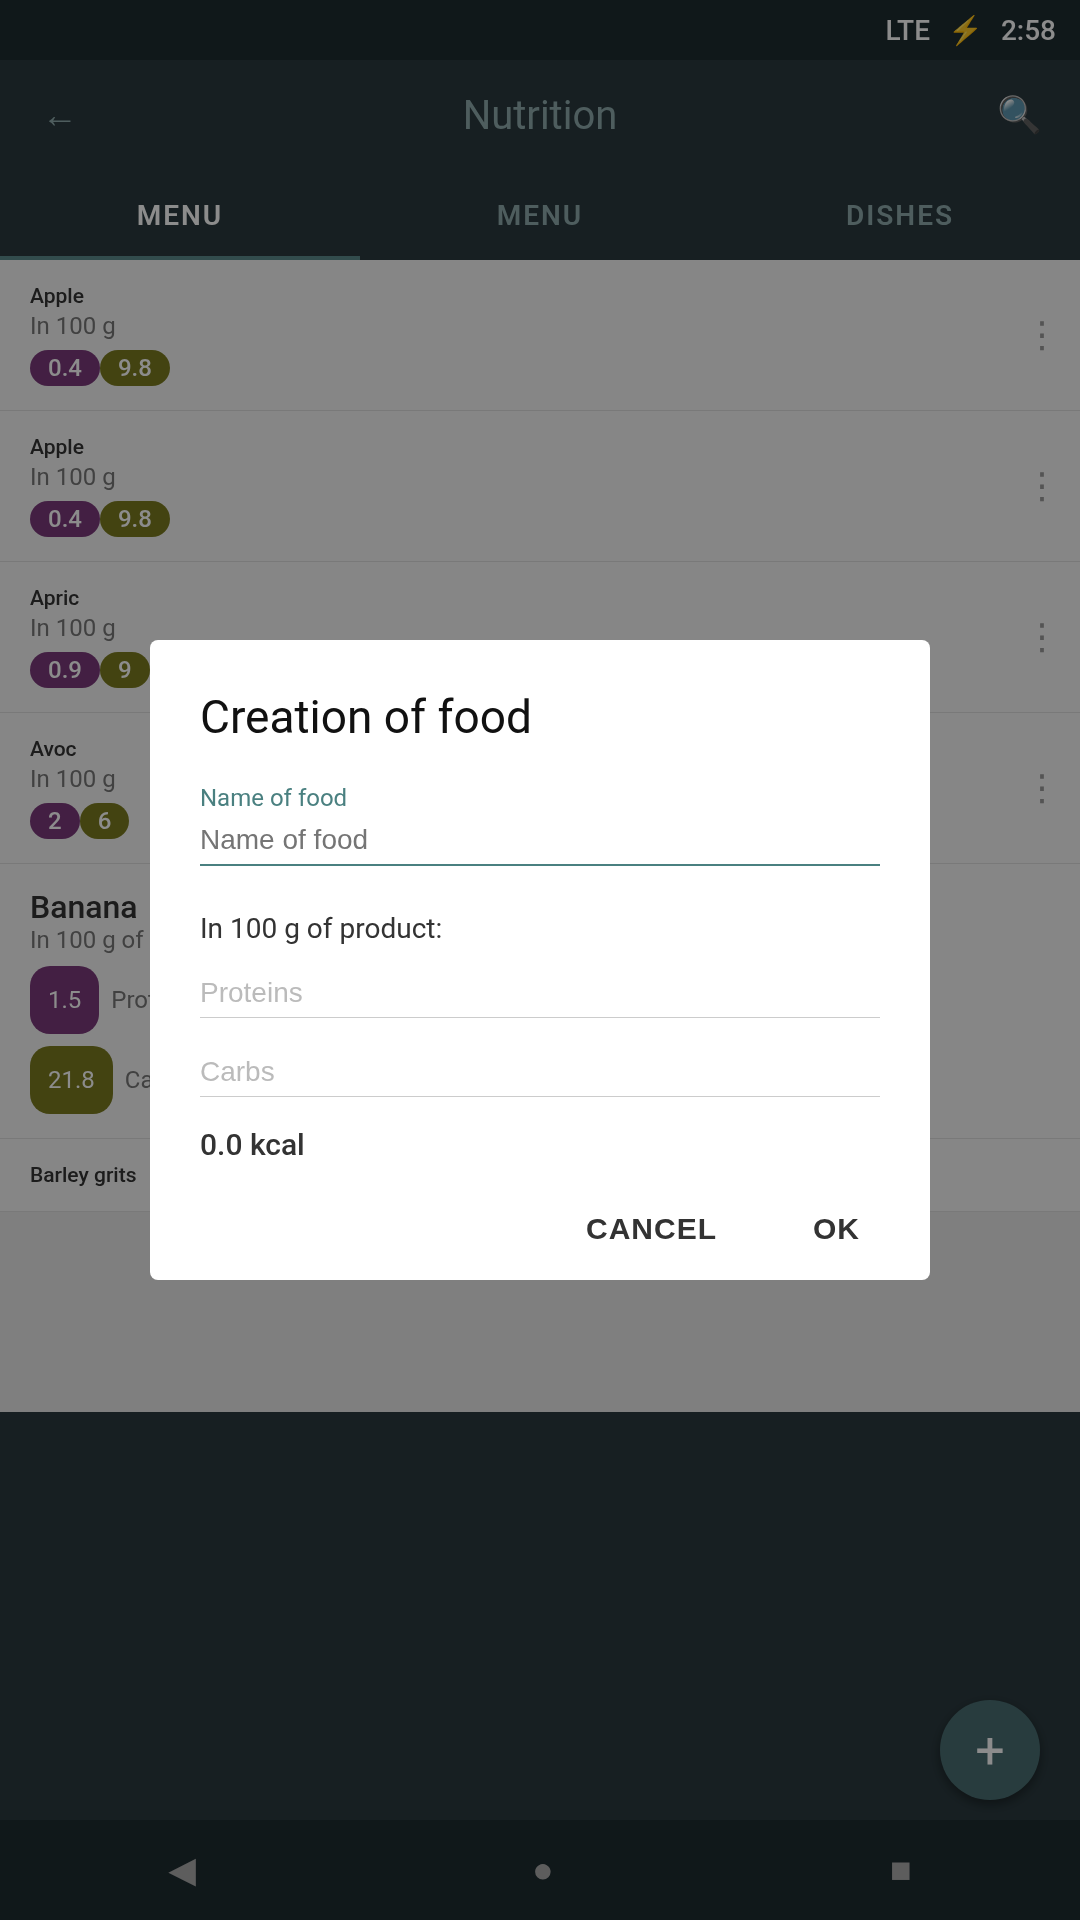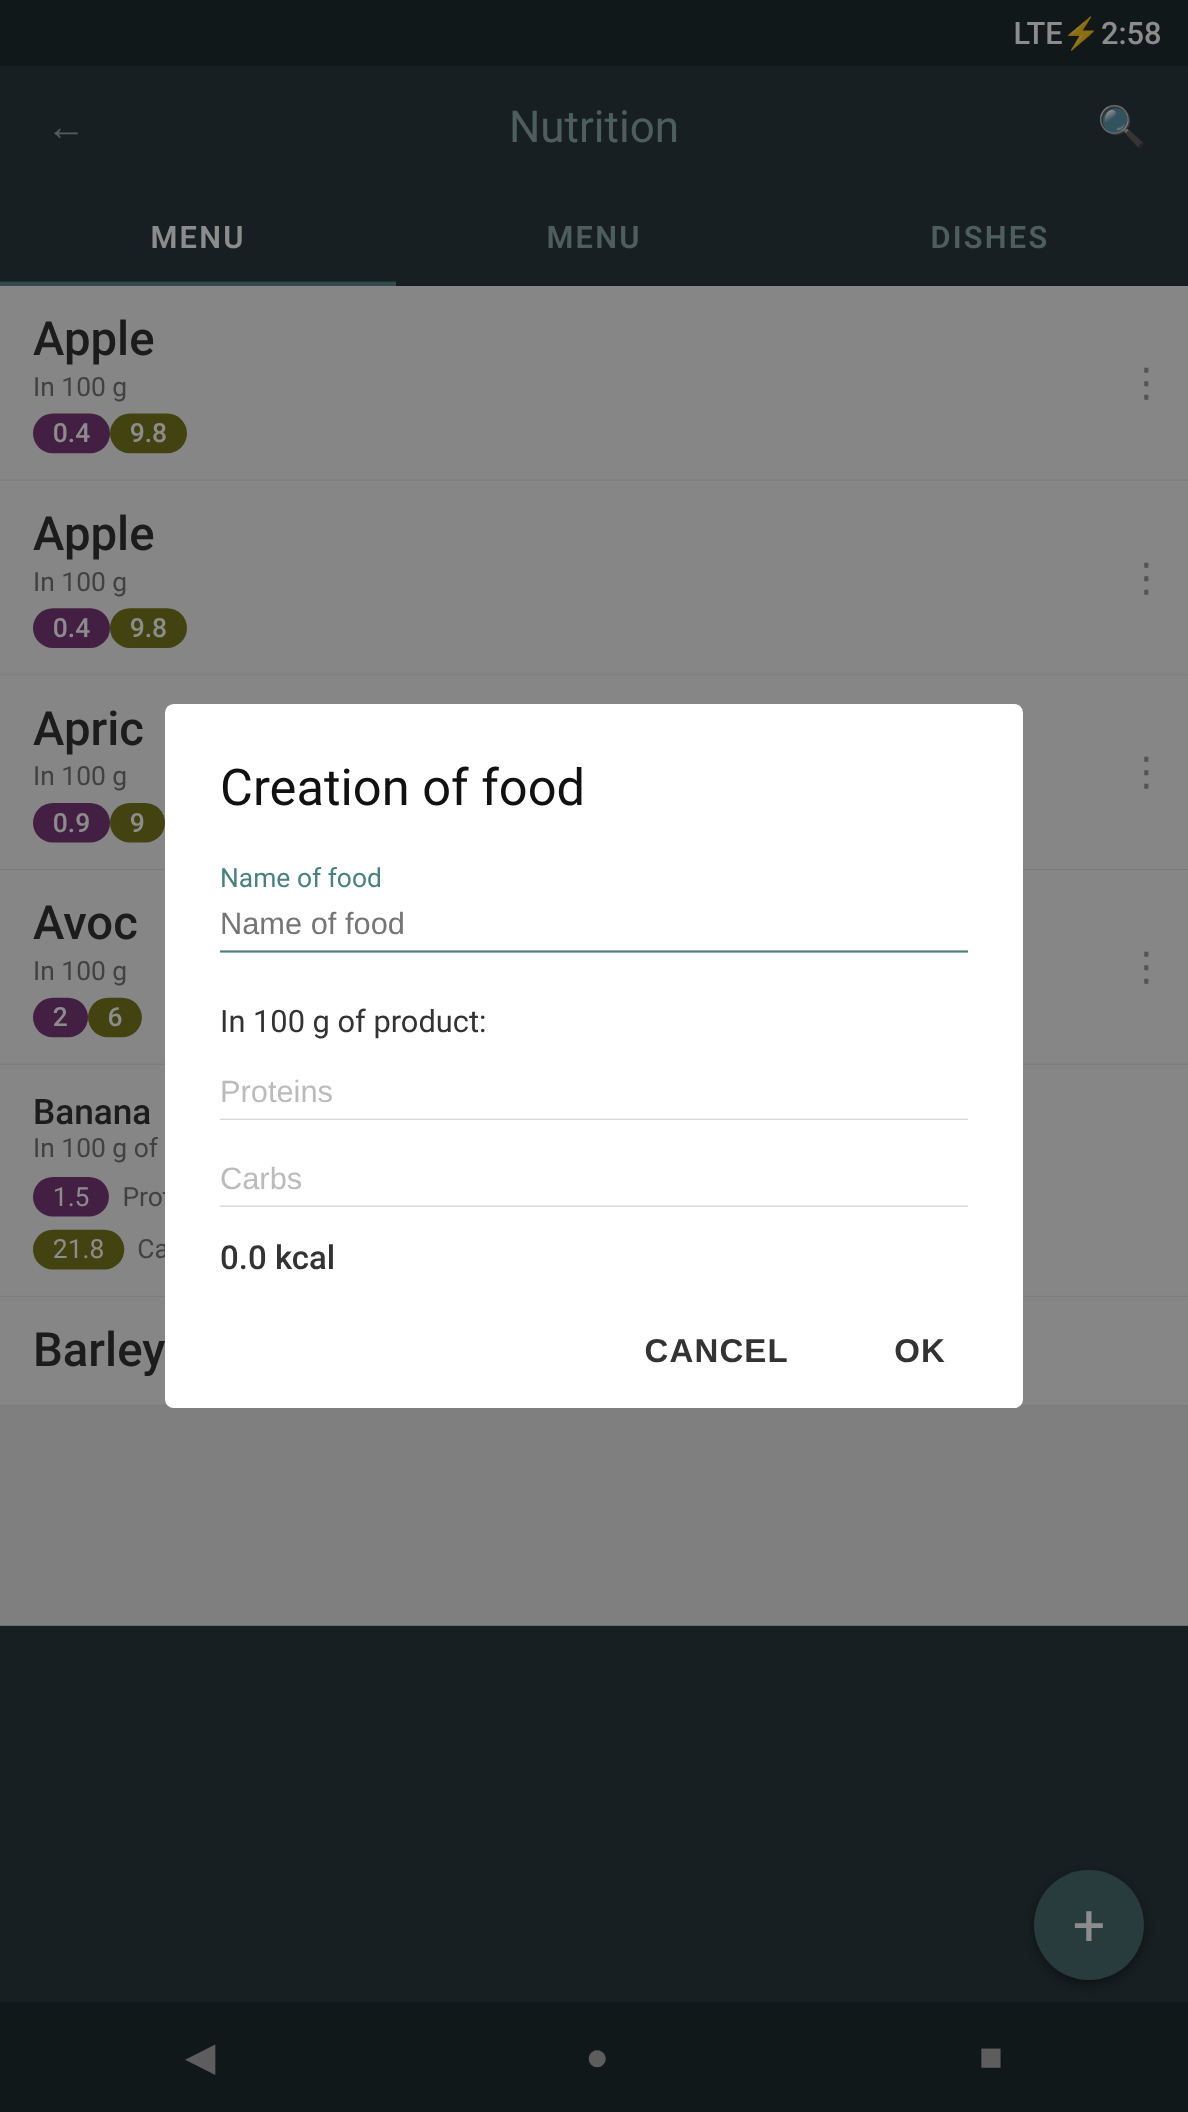--- a/index.html
+++ b/index.html
@@ -21,21 +21,21 @@
       background: #1e2c31;
       display: flex;
       align-items: center;
       justify-content: flex-end;
       padding: 0 24px;
       gap: 12px;
     }
     .status-bar-icons {
       display: flex;
       align-items: center;
-      gap: 0;
+      gap: 18px;
     }
     .status-text {
       color: #ffffff;
       font-size: 28px;
       font-weight: 500;
     }
 
     
     .app-bar {
       width: 100%;
@@ -102,21 +102,21 @@
       padding-bottom: 200px;
     }
 
     .food-item {
       background: #f5f5f5;
       padding: 24px 30px;
       border-bottom: 1px solid #ddd;
       position: relative;
     }
     .food-item-name {
-      font-size: 43px;
+      font-size: 21px;
       color: #333;
       font-weight: 500;
     }
     .food-item-sub {
       font-size: 24px;
       color: #777;
       margin-top: 4px;
     }
     .food-item-badges {
       display: flex;
@@ -284,21 +284,21 @@
       font-size: 32px;
       color: #333;
       font-weight: 500;
     }
     .banana-sub {
       font-size: 24px;
       color: #777;
     }
     .banana-badge-pill {
       border-radius: 20px;
-      padding: 4px 18px;
+      padding: 20px 18px;
       font-size: 24px;
       color: #fff;
     }
     .bp-purple { background: #7a3a7a; }
     .bp-olive { background: #7a7a20; }
     .banana-label {
       font-size: 24px;
       color: #777;
     }
     .banana-grid {

